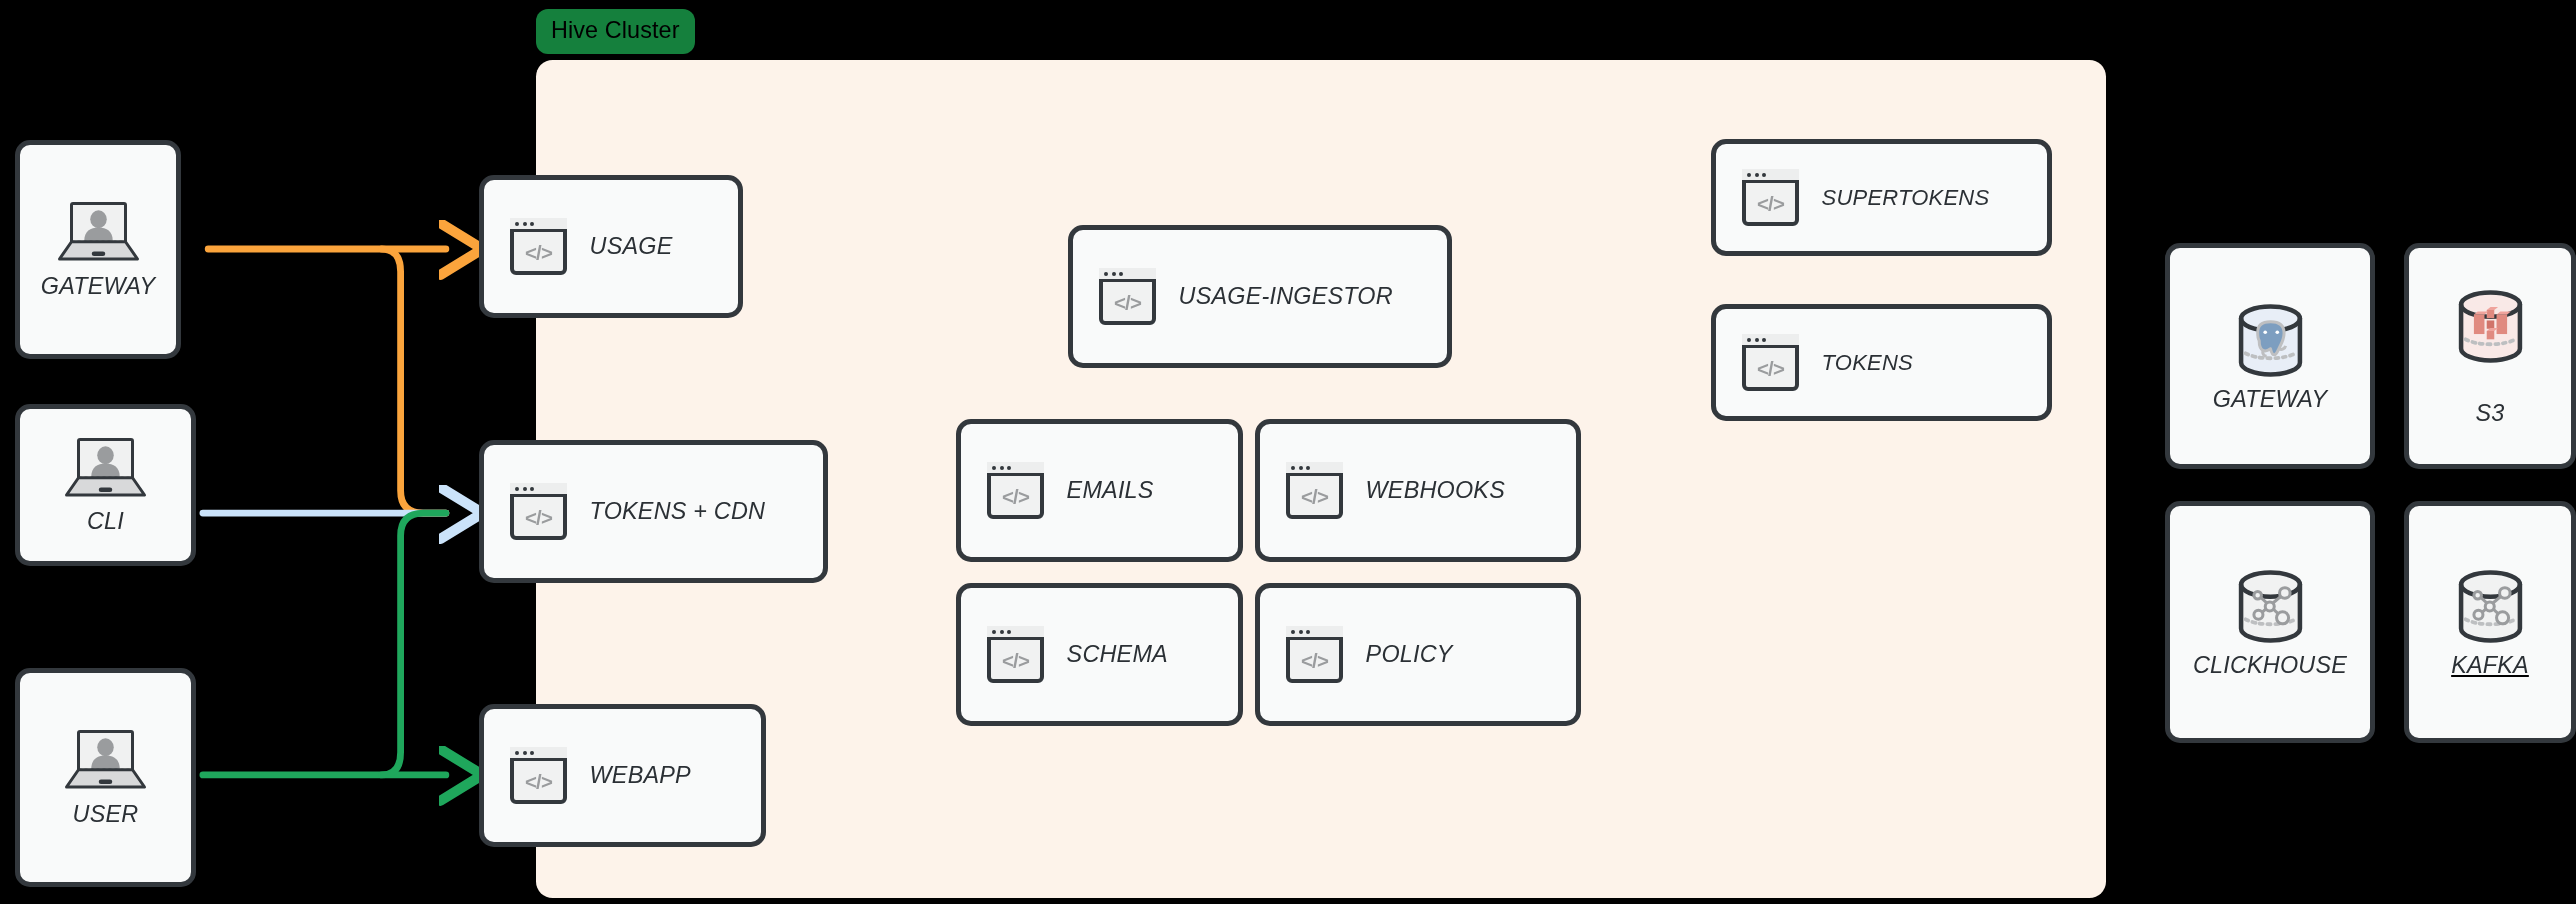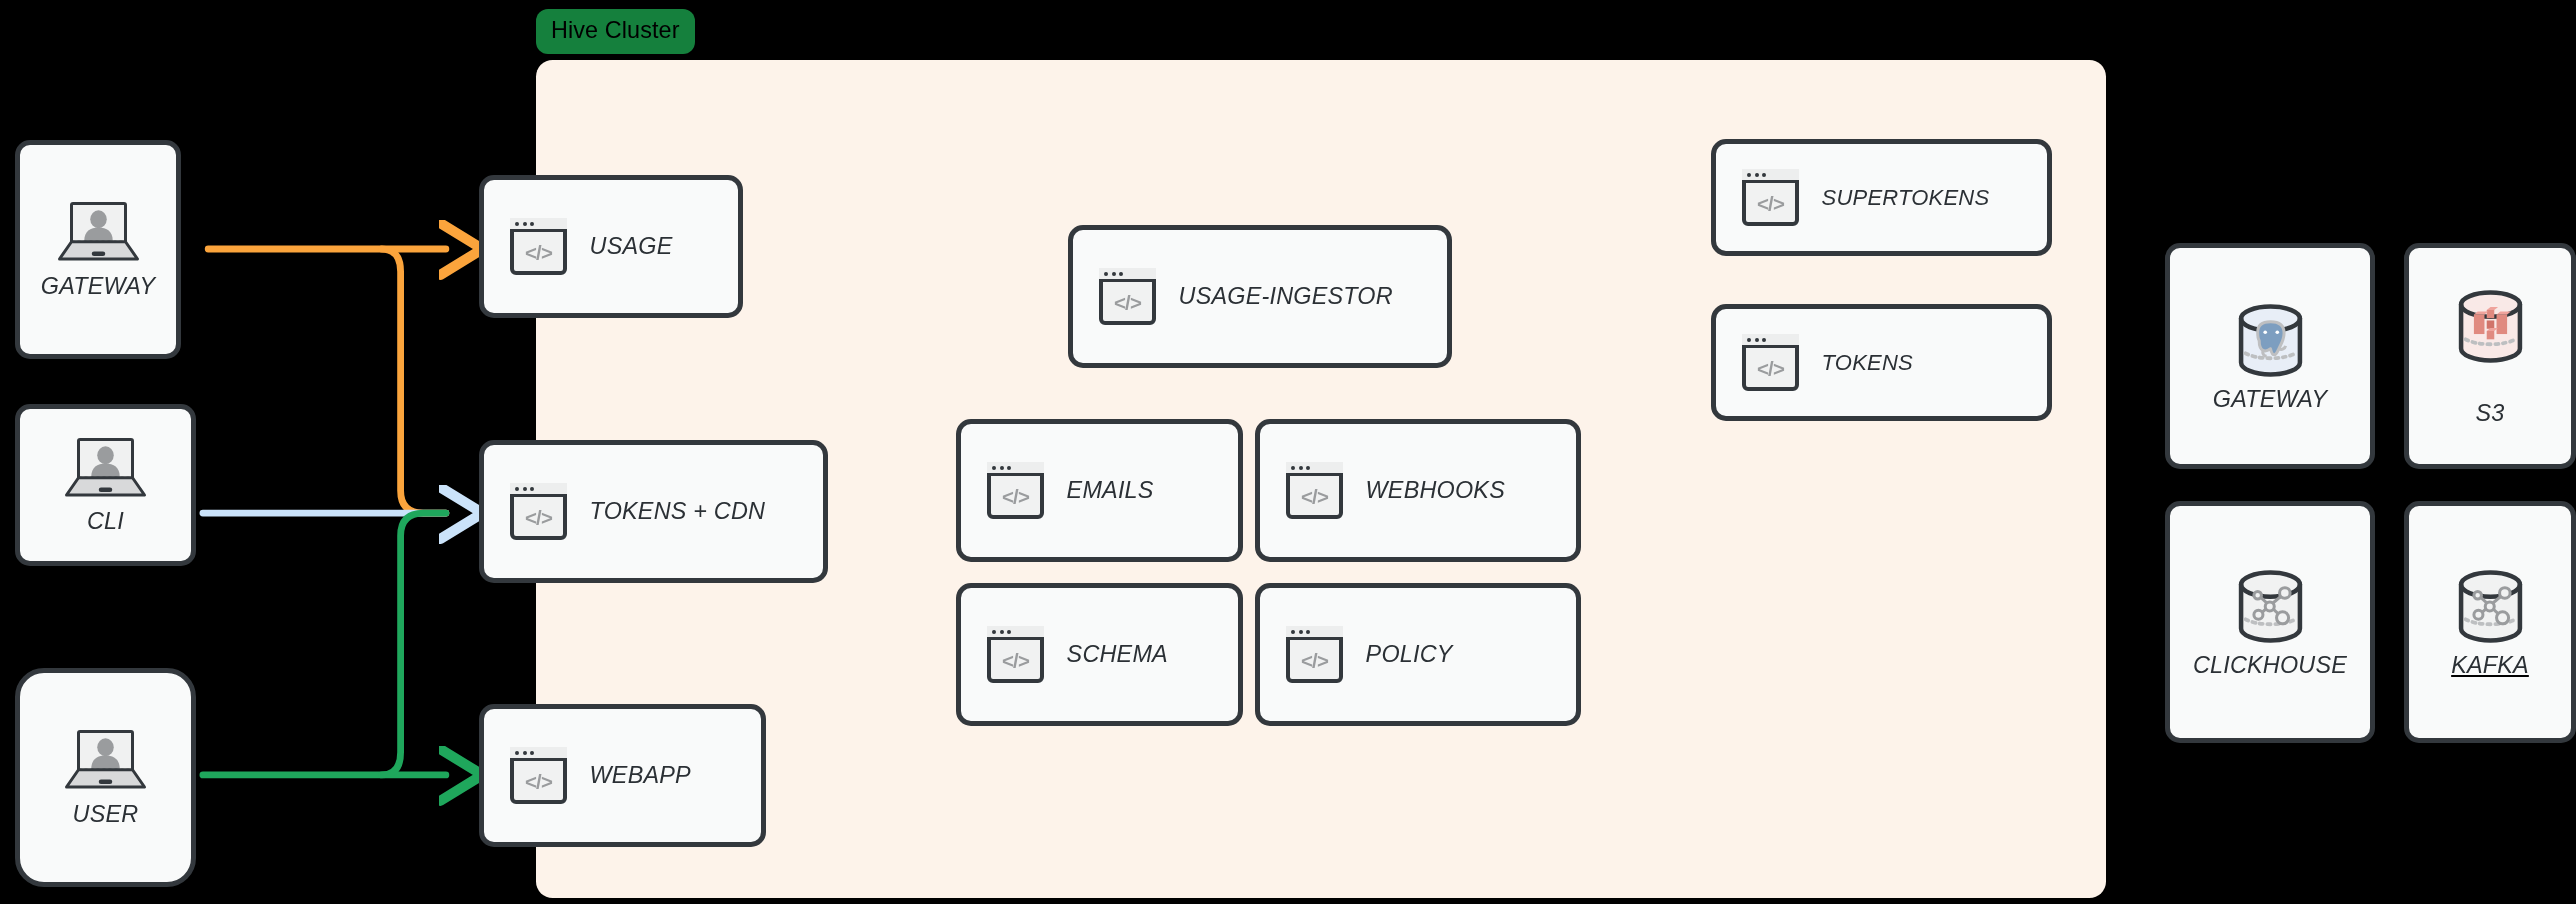--- a/index.html
+++ b/index.html
@@ -139,21 +139,21 @@
         <ellipse cx="60" cy="27" rx="11" ry="12" fill="#9A9C9E"></ellipse>
         <path d="M41,56 C41,43 49,38 60,38 C71,38 79,43 79,56 Z" fill="#9A9C9E"></path>
         <line x1="24" y1="57" x2="96" y2="57" stroke="#33383D" stroke-width="3" stroke-dasharray="4 4"></line>
         <path d="M24,57 L96,57 L112,80 L8,80 Z" fill="#D8D9DA" stroke="#33383D" stroke-width="4" stroke-linejoin="round"></path>
         <rect x="51" y="70" width="18" height="6" rx="3" fill="#33383D"></rect>
       </svg>
     </span>
     <span class="label">CLI</span>
   </div>
 
-  <div class="card actor" style="left:15px;top:668px;width:181px;height:219px;border-radius:29px;">
+  <div class="card actor" style="left:15px;top:668px;width:181px;height:219px;">
     <span class="icon-laptop">
       <svg viewBox="0 0 120 88" width="91" height="66">
         <rect x="24" y="6" width="72" height="52" rx="2" fill="#F0F1F1" stroke="#33383D" stroke-width="4"></rect>
         <ellipse cx="60" cy="27" rx="11" ry="12" fill="#9A9C9E"></ellipse>
         <path d="M41,56 C41,43 49,38 60,38 C71,38 79,43 79,56 Z" fill="#9A9C9E"></path>
         <line x1="24" y1="57" x2="96" y2="57" stroke="#33383D" stroke-width="3" stroke-dasharray="4 4"></line>
         <path d="M24,57 L96,57 L112,80 L8,80 Z" fill="#D8D9DA" stroke="#33383D" stroke-width="4" stroke-linejoin="round"></path>
         <rect x="51" y="70" width="18" height="6" rx="3" fill="#33383D"></rect>
       </svg>
     </span>

